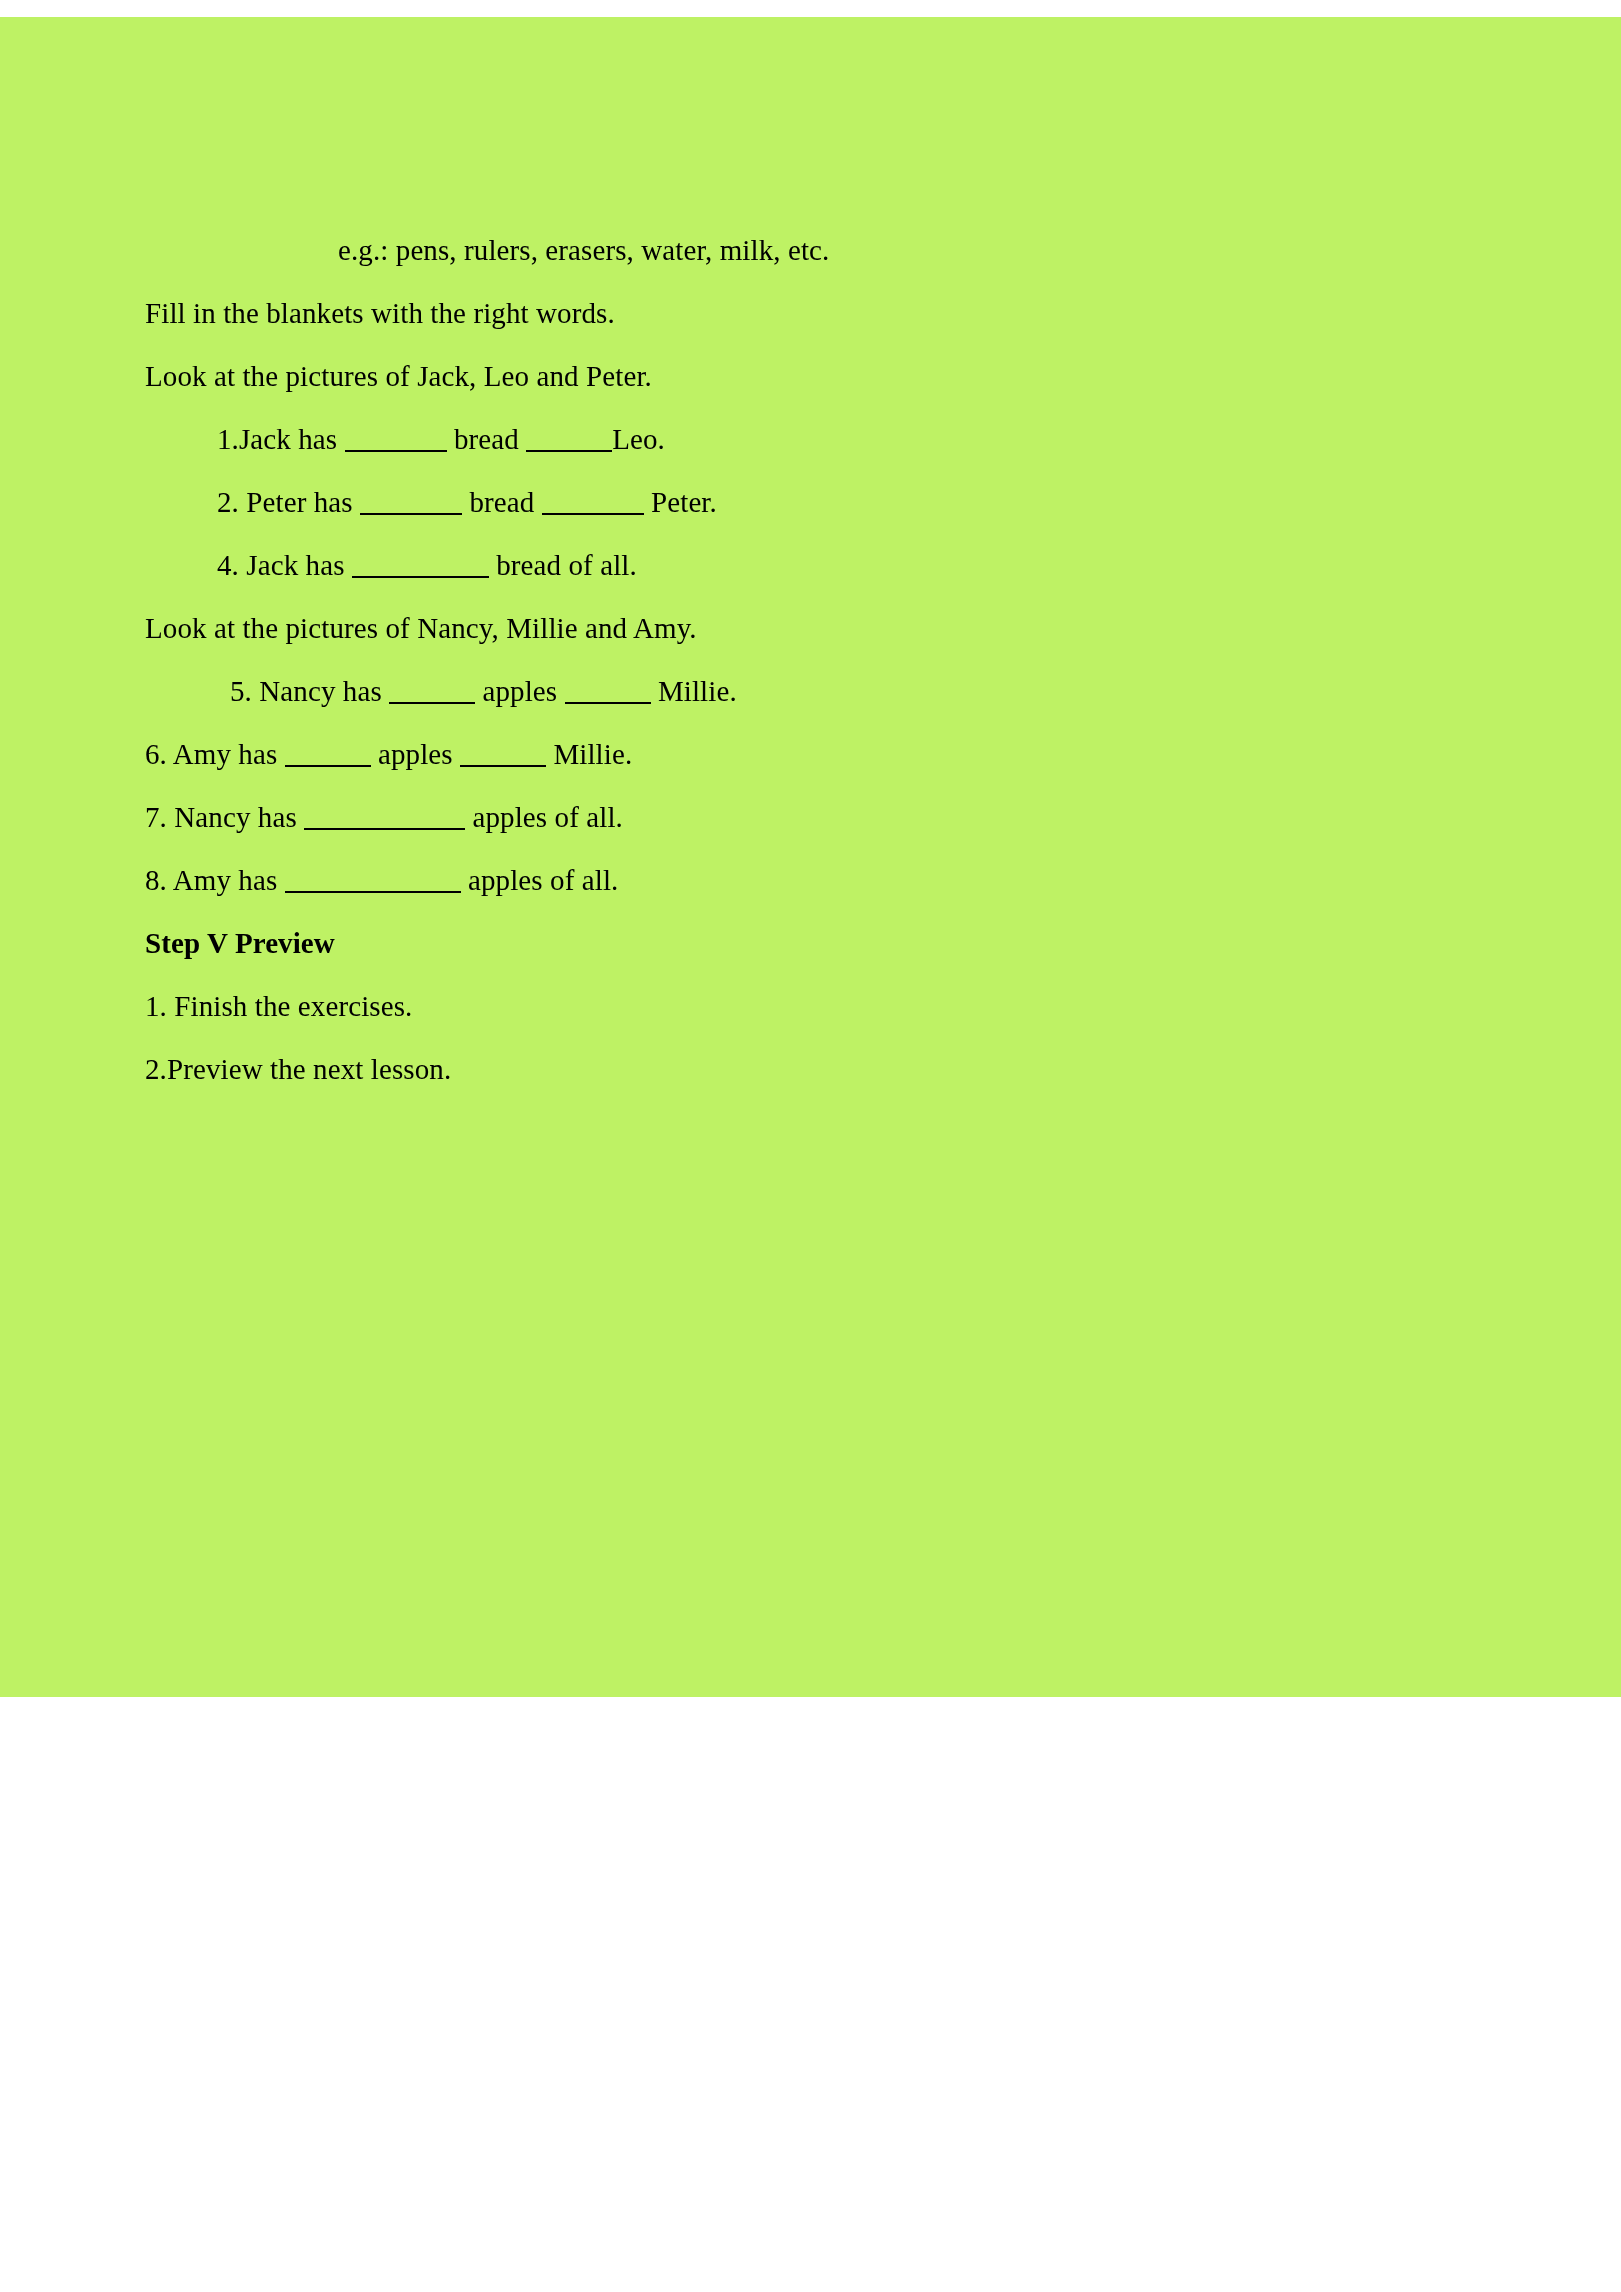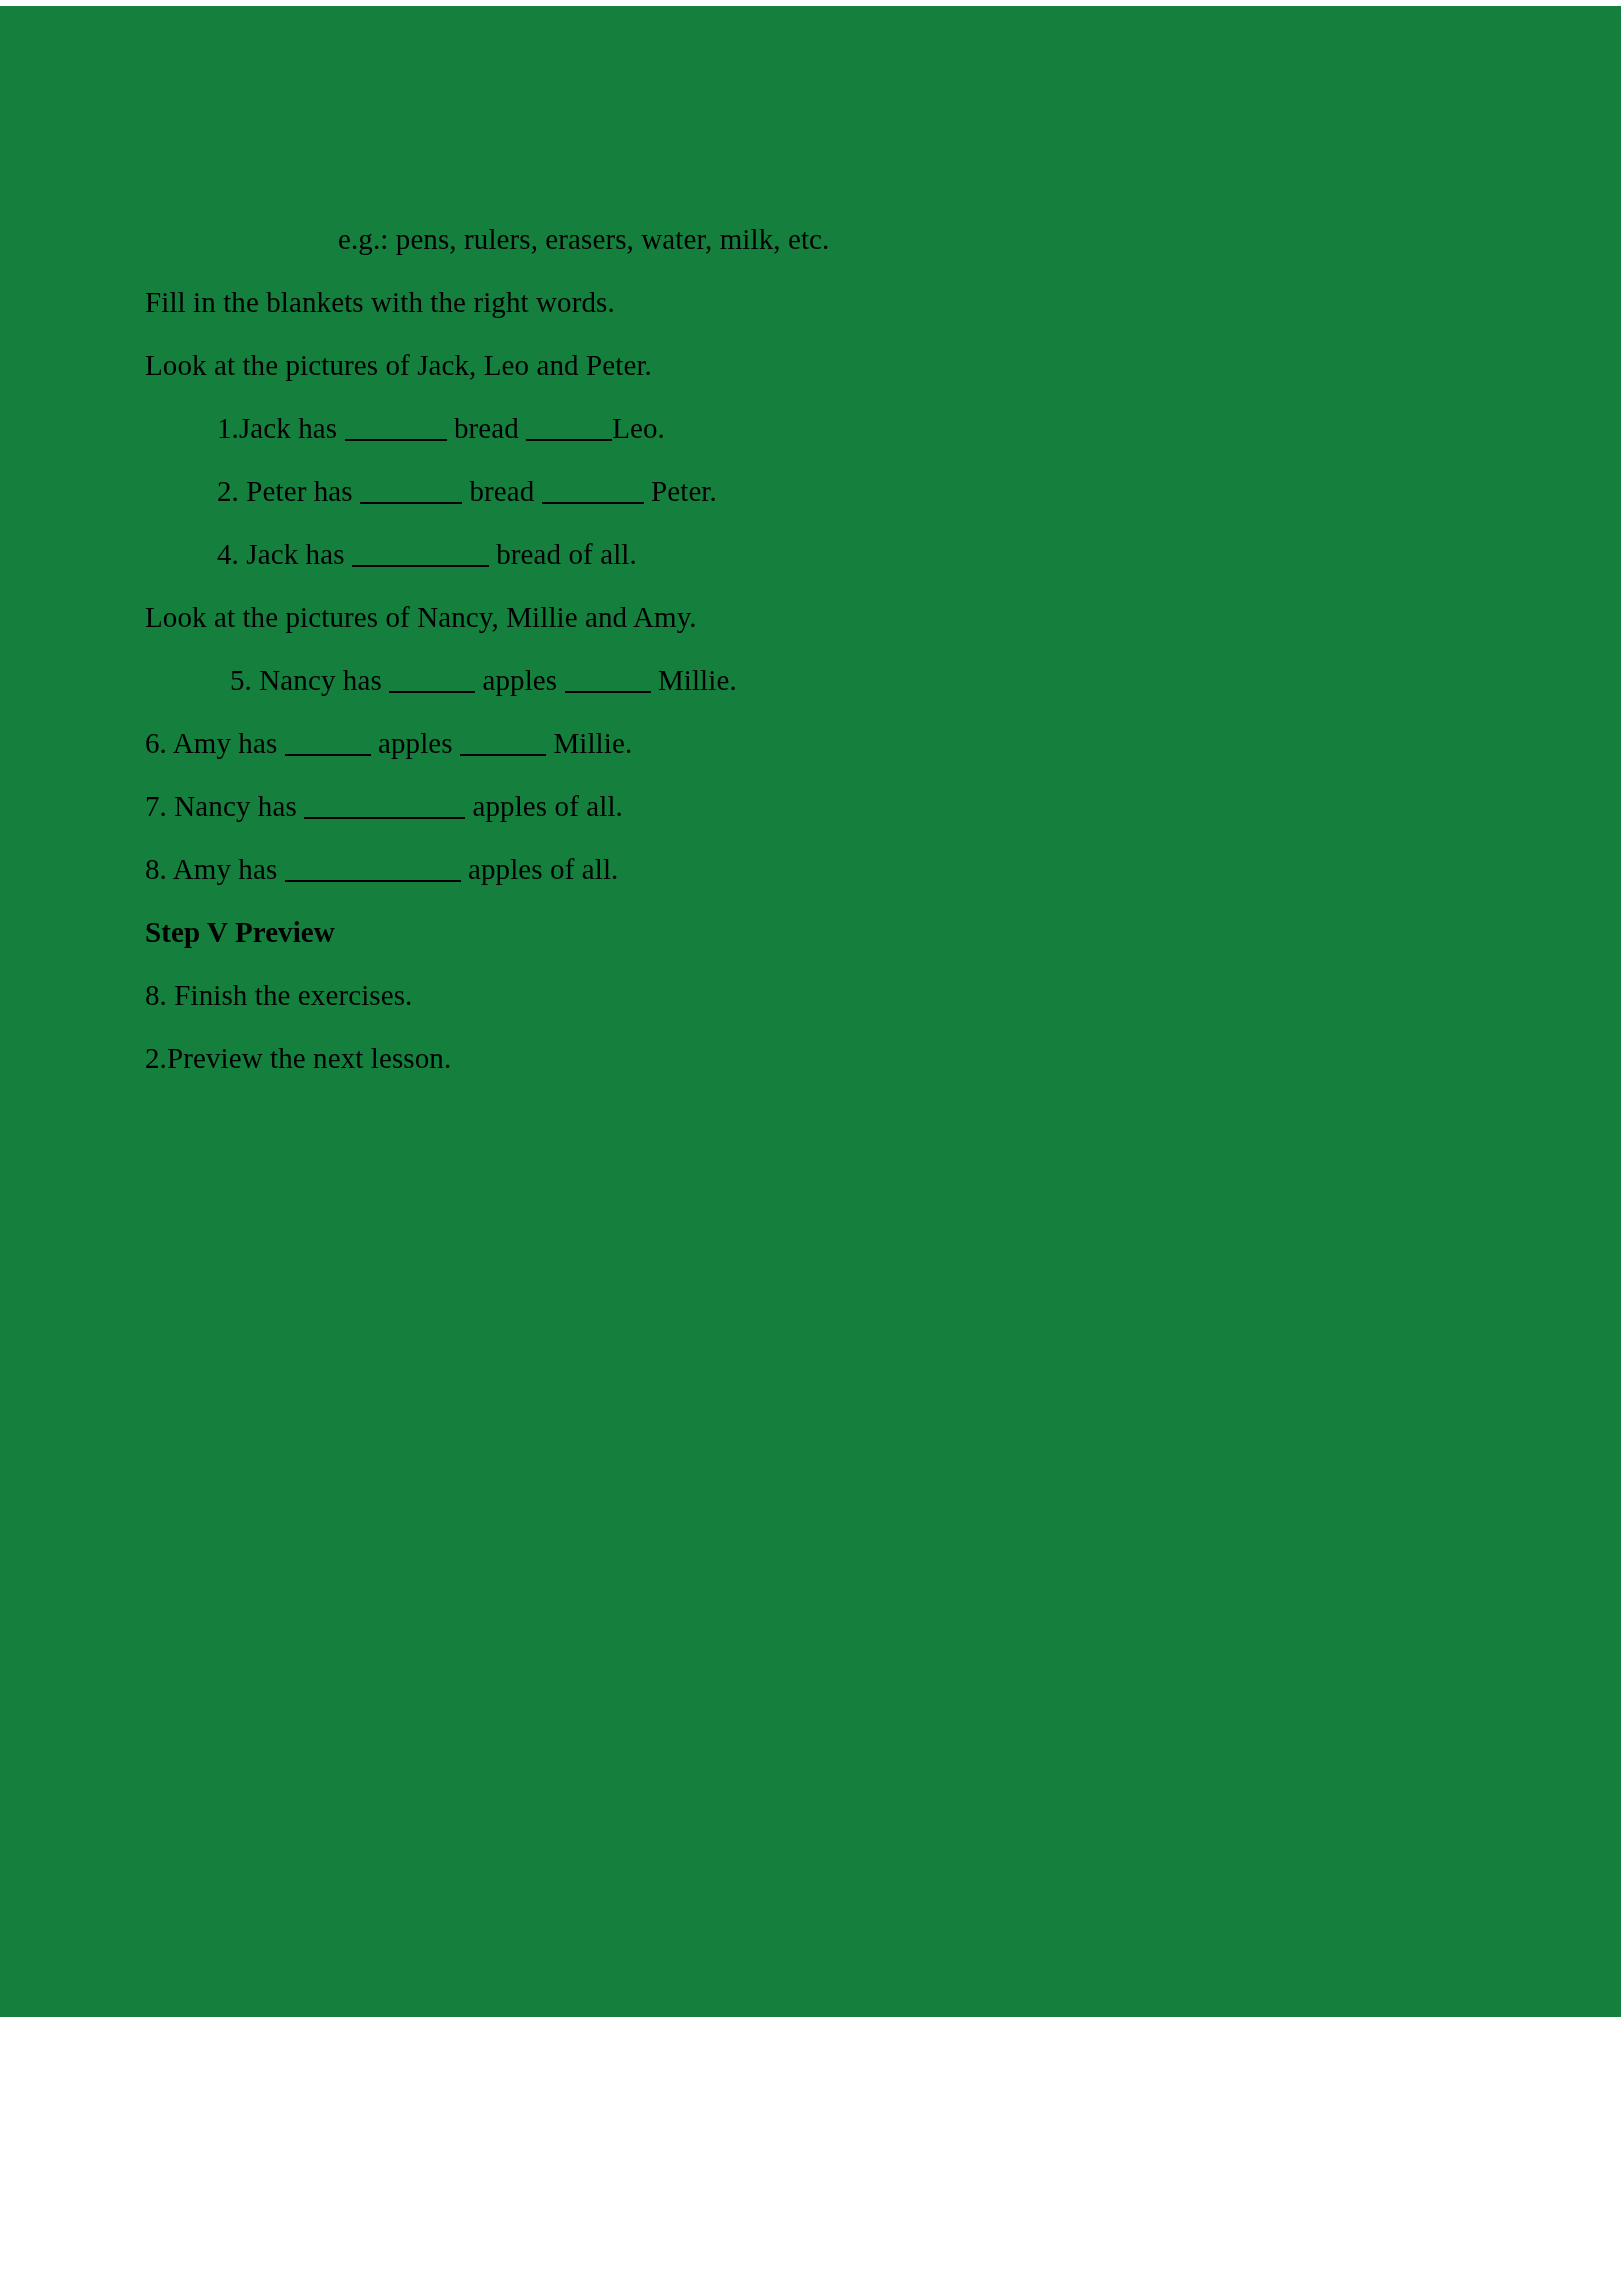--- a/index.html
+++ b/index.html
@@ -4,23 +4,23 @@
 <title>Lesson Plan Document</title>
 <style>
   html, body {
     margin: 0;
     padding: 0;
     background: #ffffff;
   }
   .page {
     position: relative;
     width: 1621px;
-    height: 2011px;
-    background: #15803d;
-    margin: 6px auto;
+    height: 1680px;
+    background: #bef264;
+    margin: 17px auto;
     overflow: hidden;
     font-family: "Liberation Serif", "DejaVu Serif", serif;
     color: #000000;
   }
   .doc-body {
     position: absolute;
     left: 145px;
     top: 202px;
     width: 1333px;
   }
@@ -81,19 +81,19 @@
     <div class="line indent-item-wide"><span>5. </span><span>Nancy has </span><span class="blank b-sm"></span><span> apples </span><span class="blank b-sm"></span><span> Millie.</span></div>
 
     <div class="line"><span>6. </span><span>Amy has </span><span class="blank b-sm"></span><span> apples </span><span class="blank b-sm"></span><span> Millie.</span></div>
 
     <div class="line"><span>7. </span><span>Nancy has </span><span class="blank b-xxl"></span><span> apples of all.</span></div>
 
     <div class="line"><span>8. </span><span>Amy has </span><span class="blank b-xxxl"></span><span> apples of all.</span></div>
 
     <div class="line bold">Step V Preview</div>
 
-    <div class="line">8. Finish the exercises.</div>
+    <div class="line">1. Finish the exercises.</div>
 
     <div class="line">2.Preview the next lesson.</div>
 
   </div>
 </div>
 
 
 </body></html>

